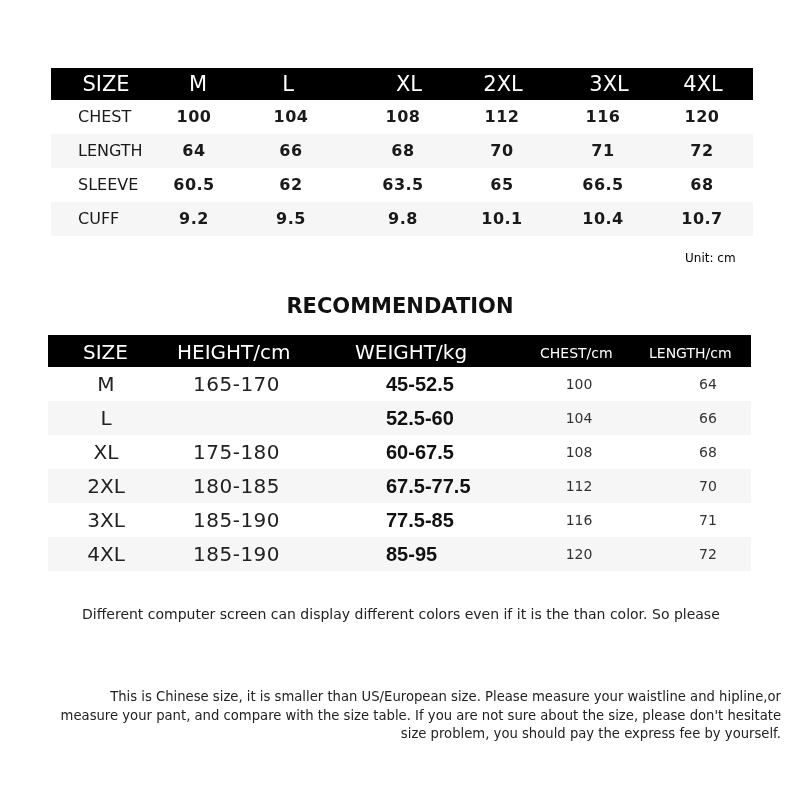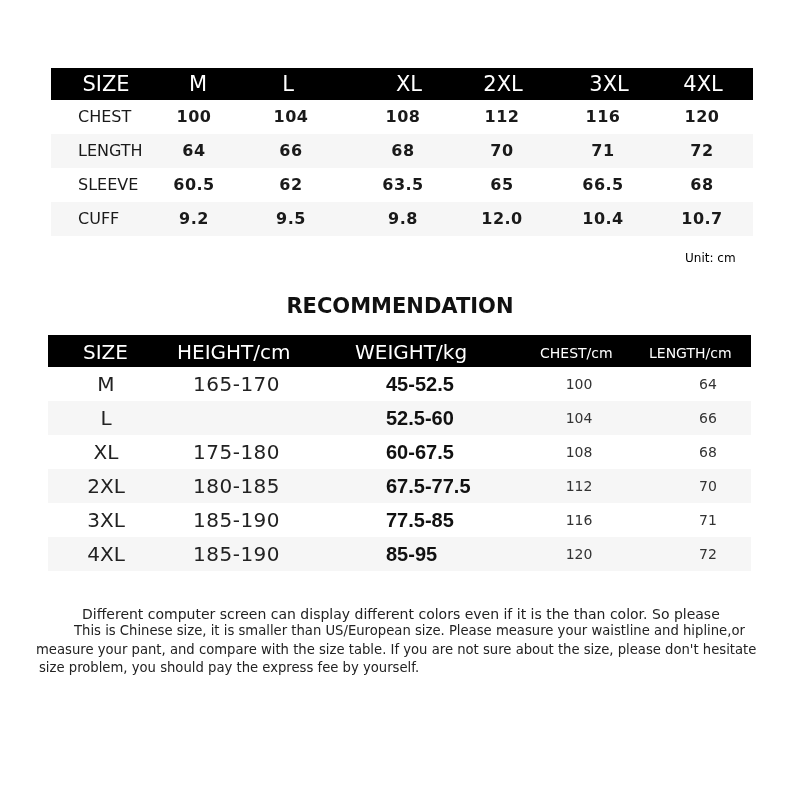--- a/index.html
+++ b/index.html
@@ -30,21 +30,21 @@
   .rec-row span { position: absolute; top: 0; line-height: 34px; white-space: nowrap; }
   .rec-row .c-size { font-size: 20px; transform: translateX(-50%); color: #222; }
   .rec-row .c-height { font-size: 20px; color: #222; letter-spacing: 0.5px; }
   .rec-row .c-weight { font-size: 20px; color: #111; font-family: "Liberation Sans", sans-serif; font-weight: bold; }
   .rec-row .c-chest { font-size: 14px; color: #333; transform: translateX(-50%); }
   .rec-row .c-length { font-size: 14px; color: #333; transform: translateX(-50%); }
 
   
   .notes { position: absolute; left: 36px; width: 745px; font-size: 14px; color: #222; line-height: 19px; }
   .note1 { top: 605px; }
-  .note2 { top: 622px; font-size: 13.2px; line-height: 18.5px; }
+  .note2 { top: 688px; font-size: 13.2px; line-height: 18.5px; text-align: right; }
   .indent1 { padding-left: 46px; }
   .indent2 { padding-left: 38px; }
 </style>
 </head>
 <body>
 
 <div class="size-table">
   <div class="size-head">
     <span style="left:55px">SIZE</span>
     <span style="left:147px">M</span>
@@ -80,21 +80,21 @@
     <span class="val" style="left:352px">63.5</span>
     <span class="val" style="left:451px">65</span>
     <span class="val" style="left:552px">66.5</span>
     <span class="val" style="left:651px">68</span>
   </div>
   <div class="size-row alt">
     <span class="label" style="left:27px">CUFF</span>
     <span class="val" style="left:143px">9.2</span>
     <span class="val" style="left:240px">9.5</span>
     <span class="val" style="left:352px">9.8</span>
-    <span class="val" style="left:451px">12.0</span>
+    <span class="val" style="left:451px">10.1</span>
     <span class="val" style="left:552px">10.4</span>
     <span class="val" style="left:651px">10.7</span>
   </div>
 </div>
 
 <div class="unit">Unit: cm</div>
 
 <div class="rec-title">RECOMMENDATION</div>
 
 <div class="rec-table">

